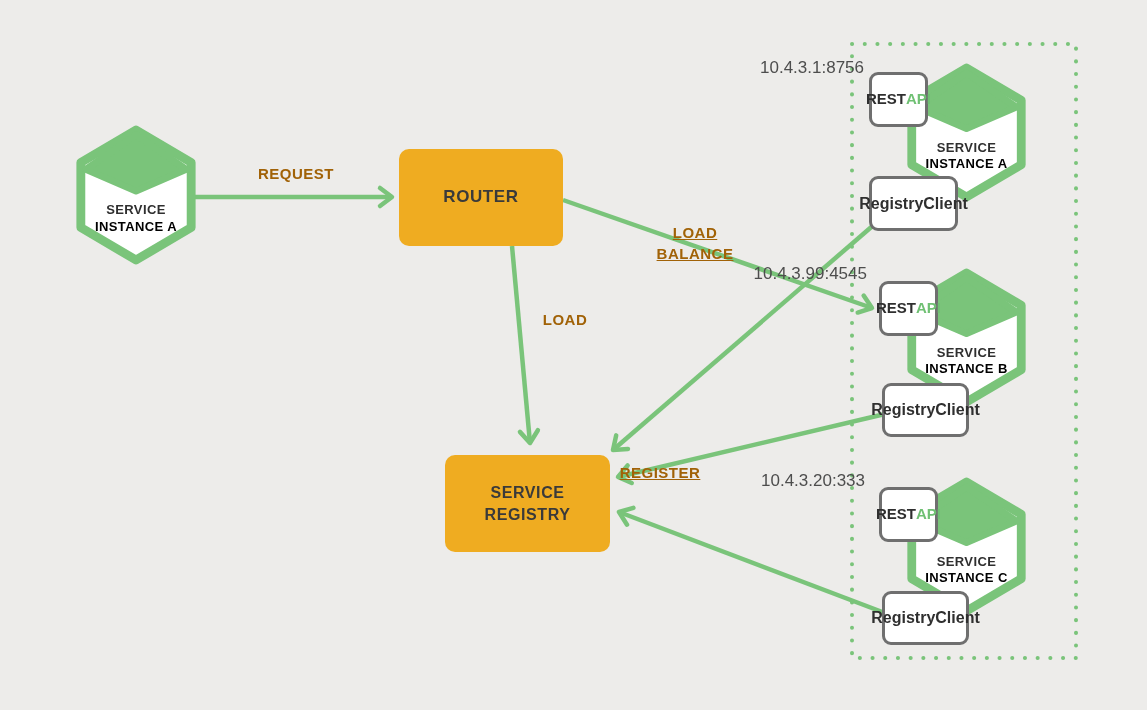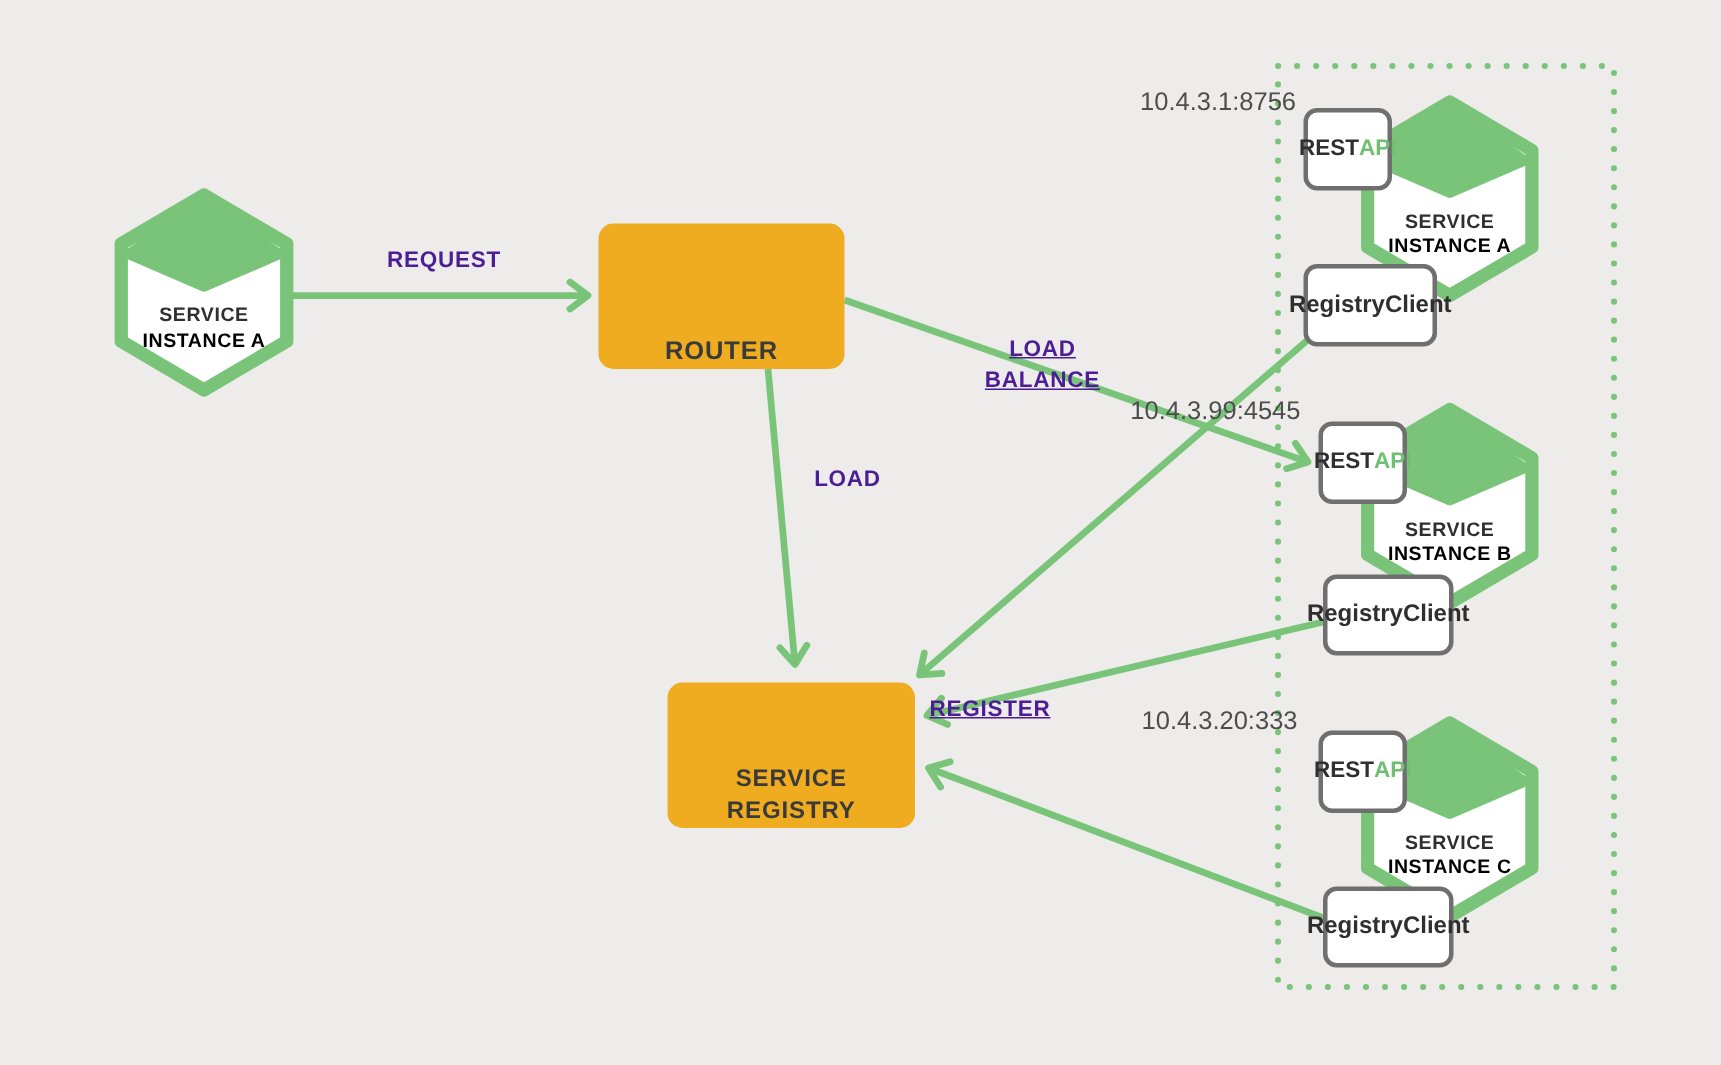--- a/index.html
+++ b/index.html
@@ -22,21 +22,21 @@
   }
 
   
   .orange-box {
     position: absolute;
     background: #EFAC21;
     border-radius: 10px;
     display: flex;
     flex-direction: column;
     align-items: center;
-    justify-content: flex-end;
+    justify-content: center;
     color: #3A3A3A;
     font-weight: bold;
     font-size: 17px;
     letter-spacing: 0.6px;
     line-height: 1.35;
     text-align: center;
   }
 
   
   .mini-box {
@@ -73,21 +73,21 @@
     color: #2F2F2F;
   }
   .hex-label .green-txt { color: #000000; }
 
   
   .edge-label {
     position: absolute;
     font-weight: bold;
     font-size: 15px;
     letter-spacing: 0.5px;
-    color: #4c1d95;
+    color: #a16207;
     text-align: center;
     line-height: 1.4;
     z-index: 5;
   }
 
   
   .ip-label {
     position: absolute;
     font-size: 17px;
     color: #4D4D4D;

